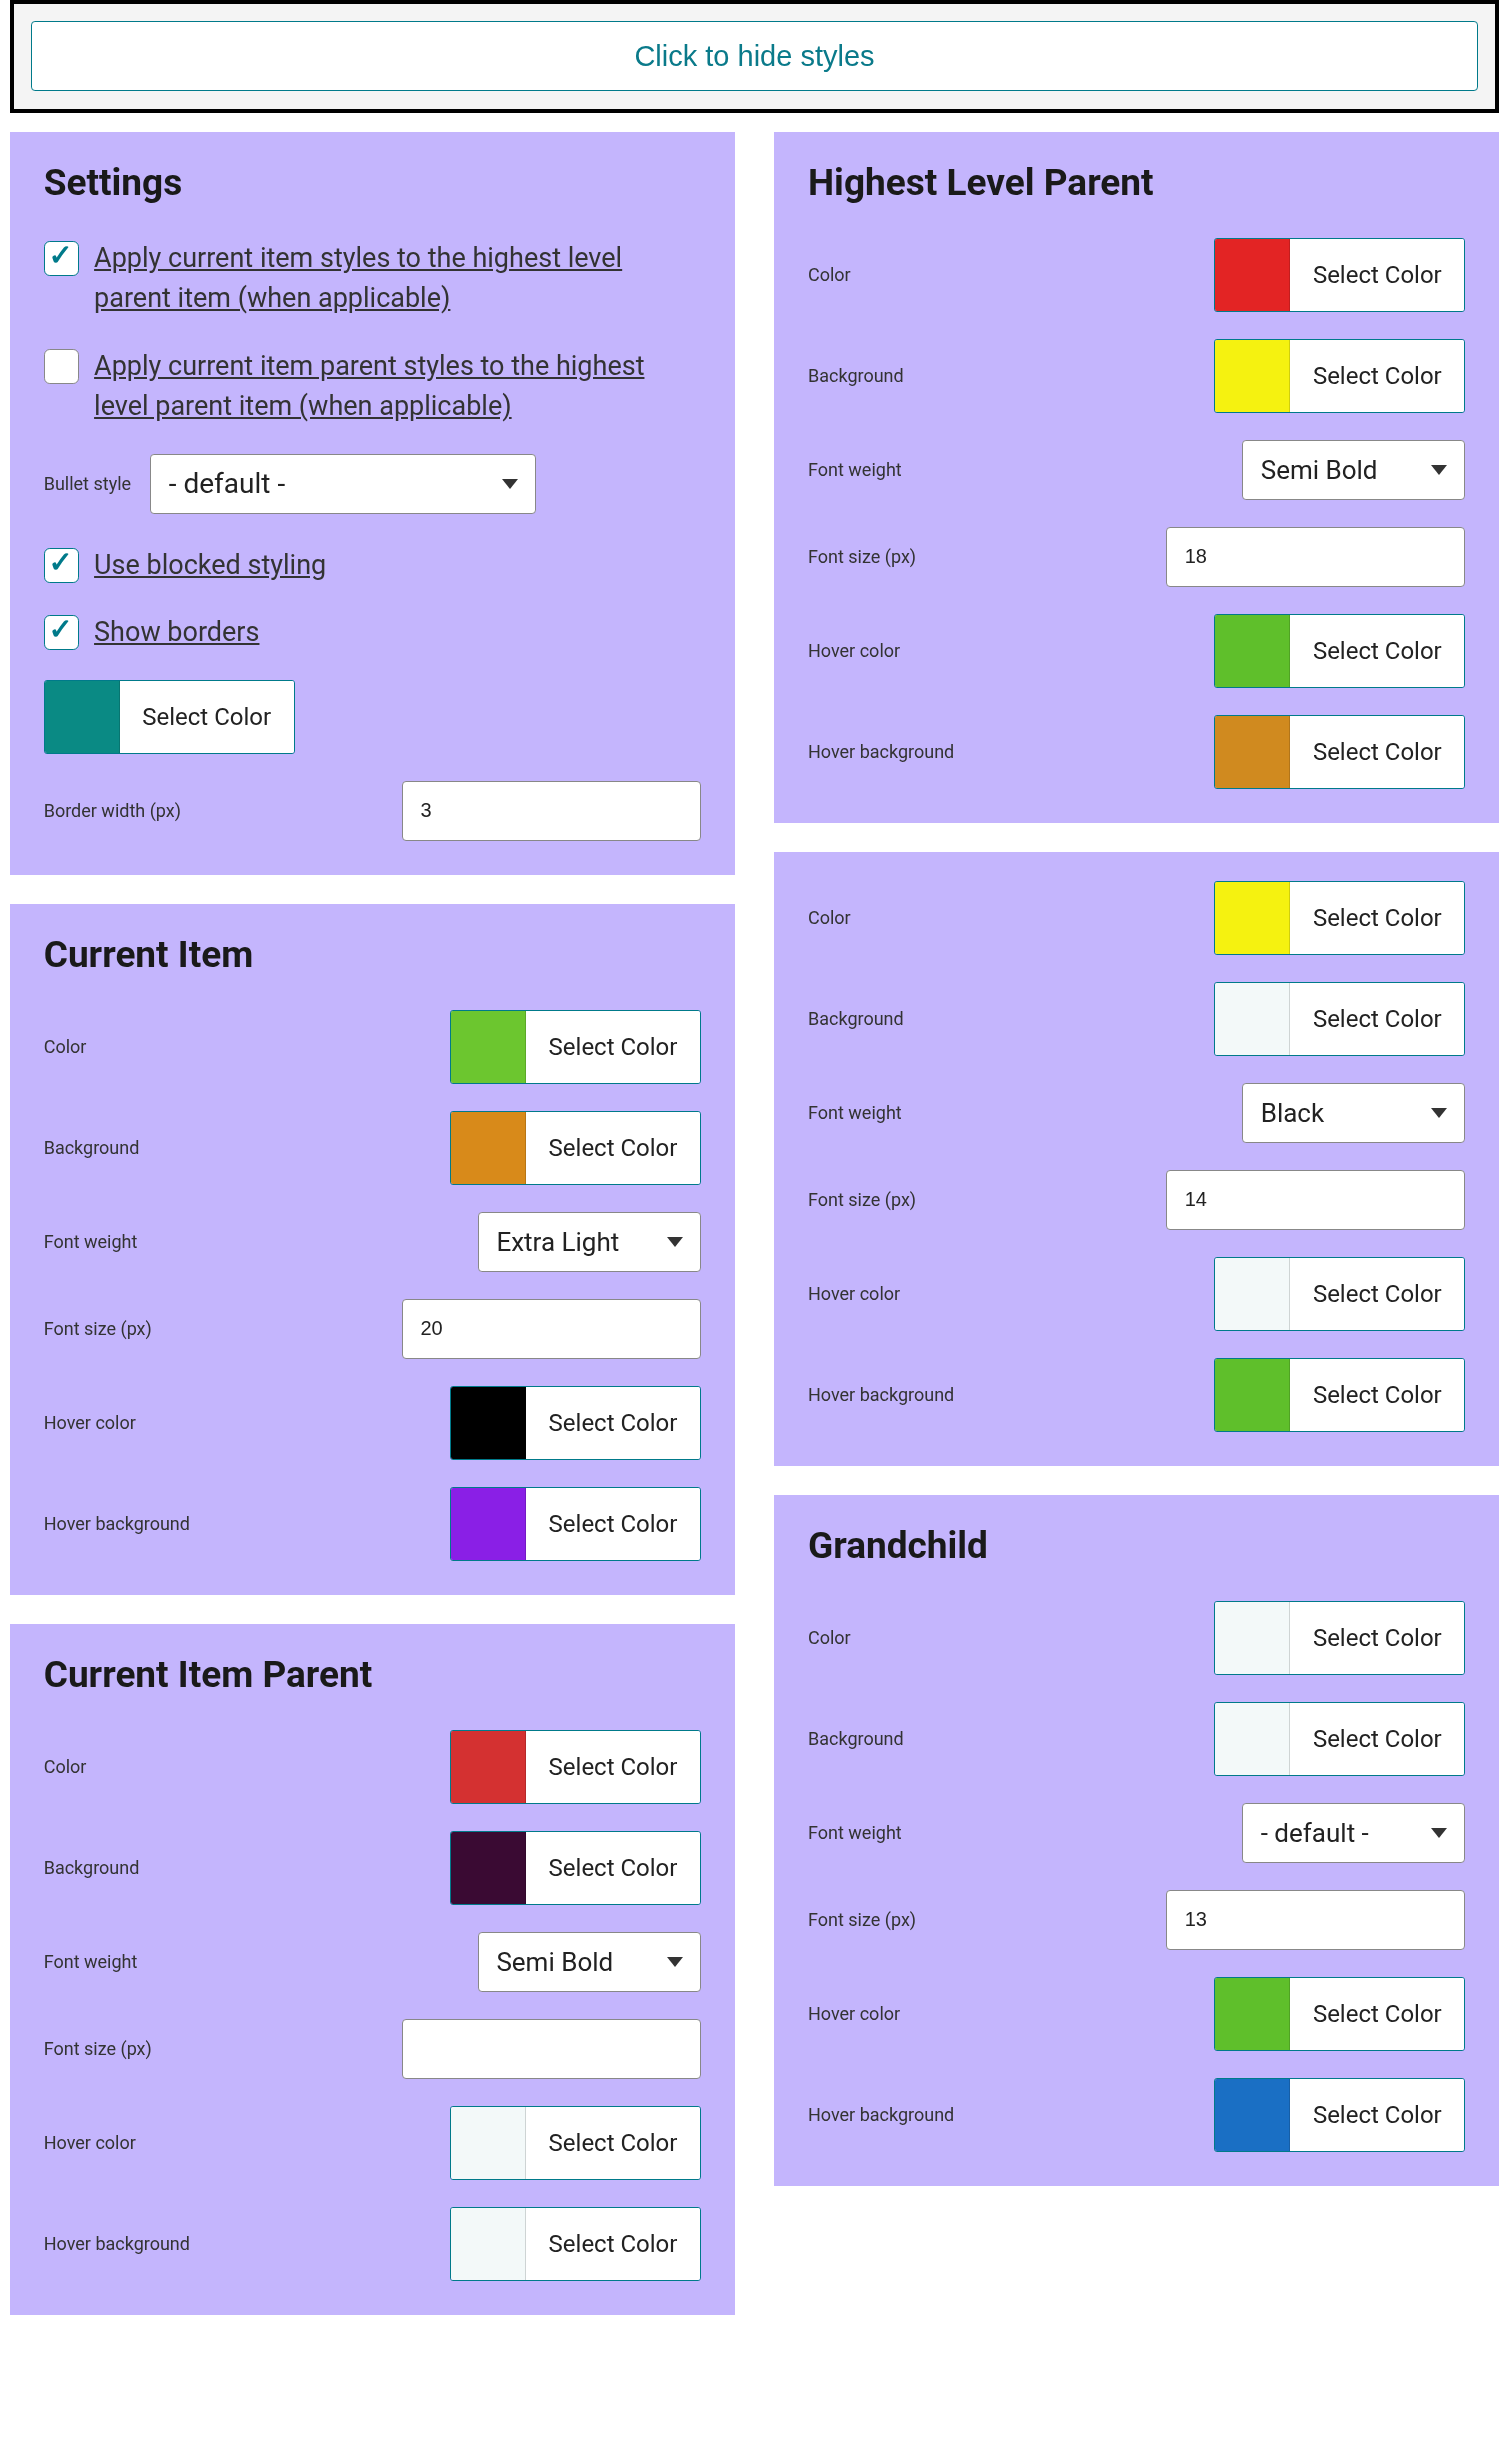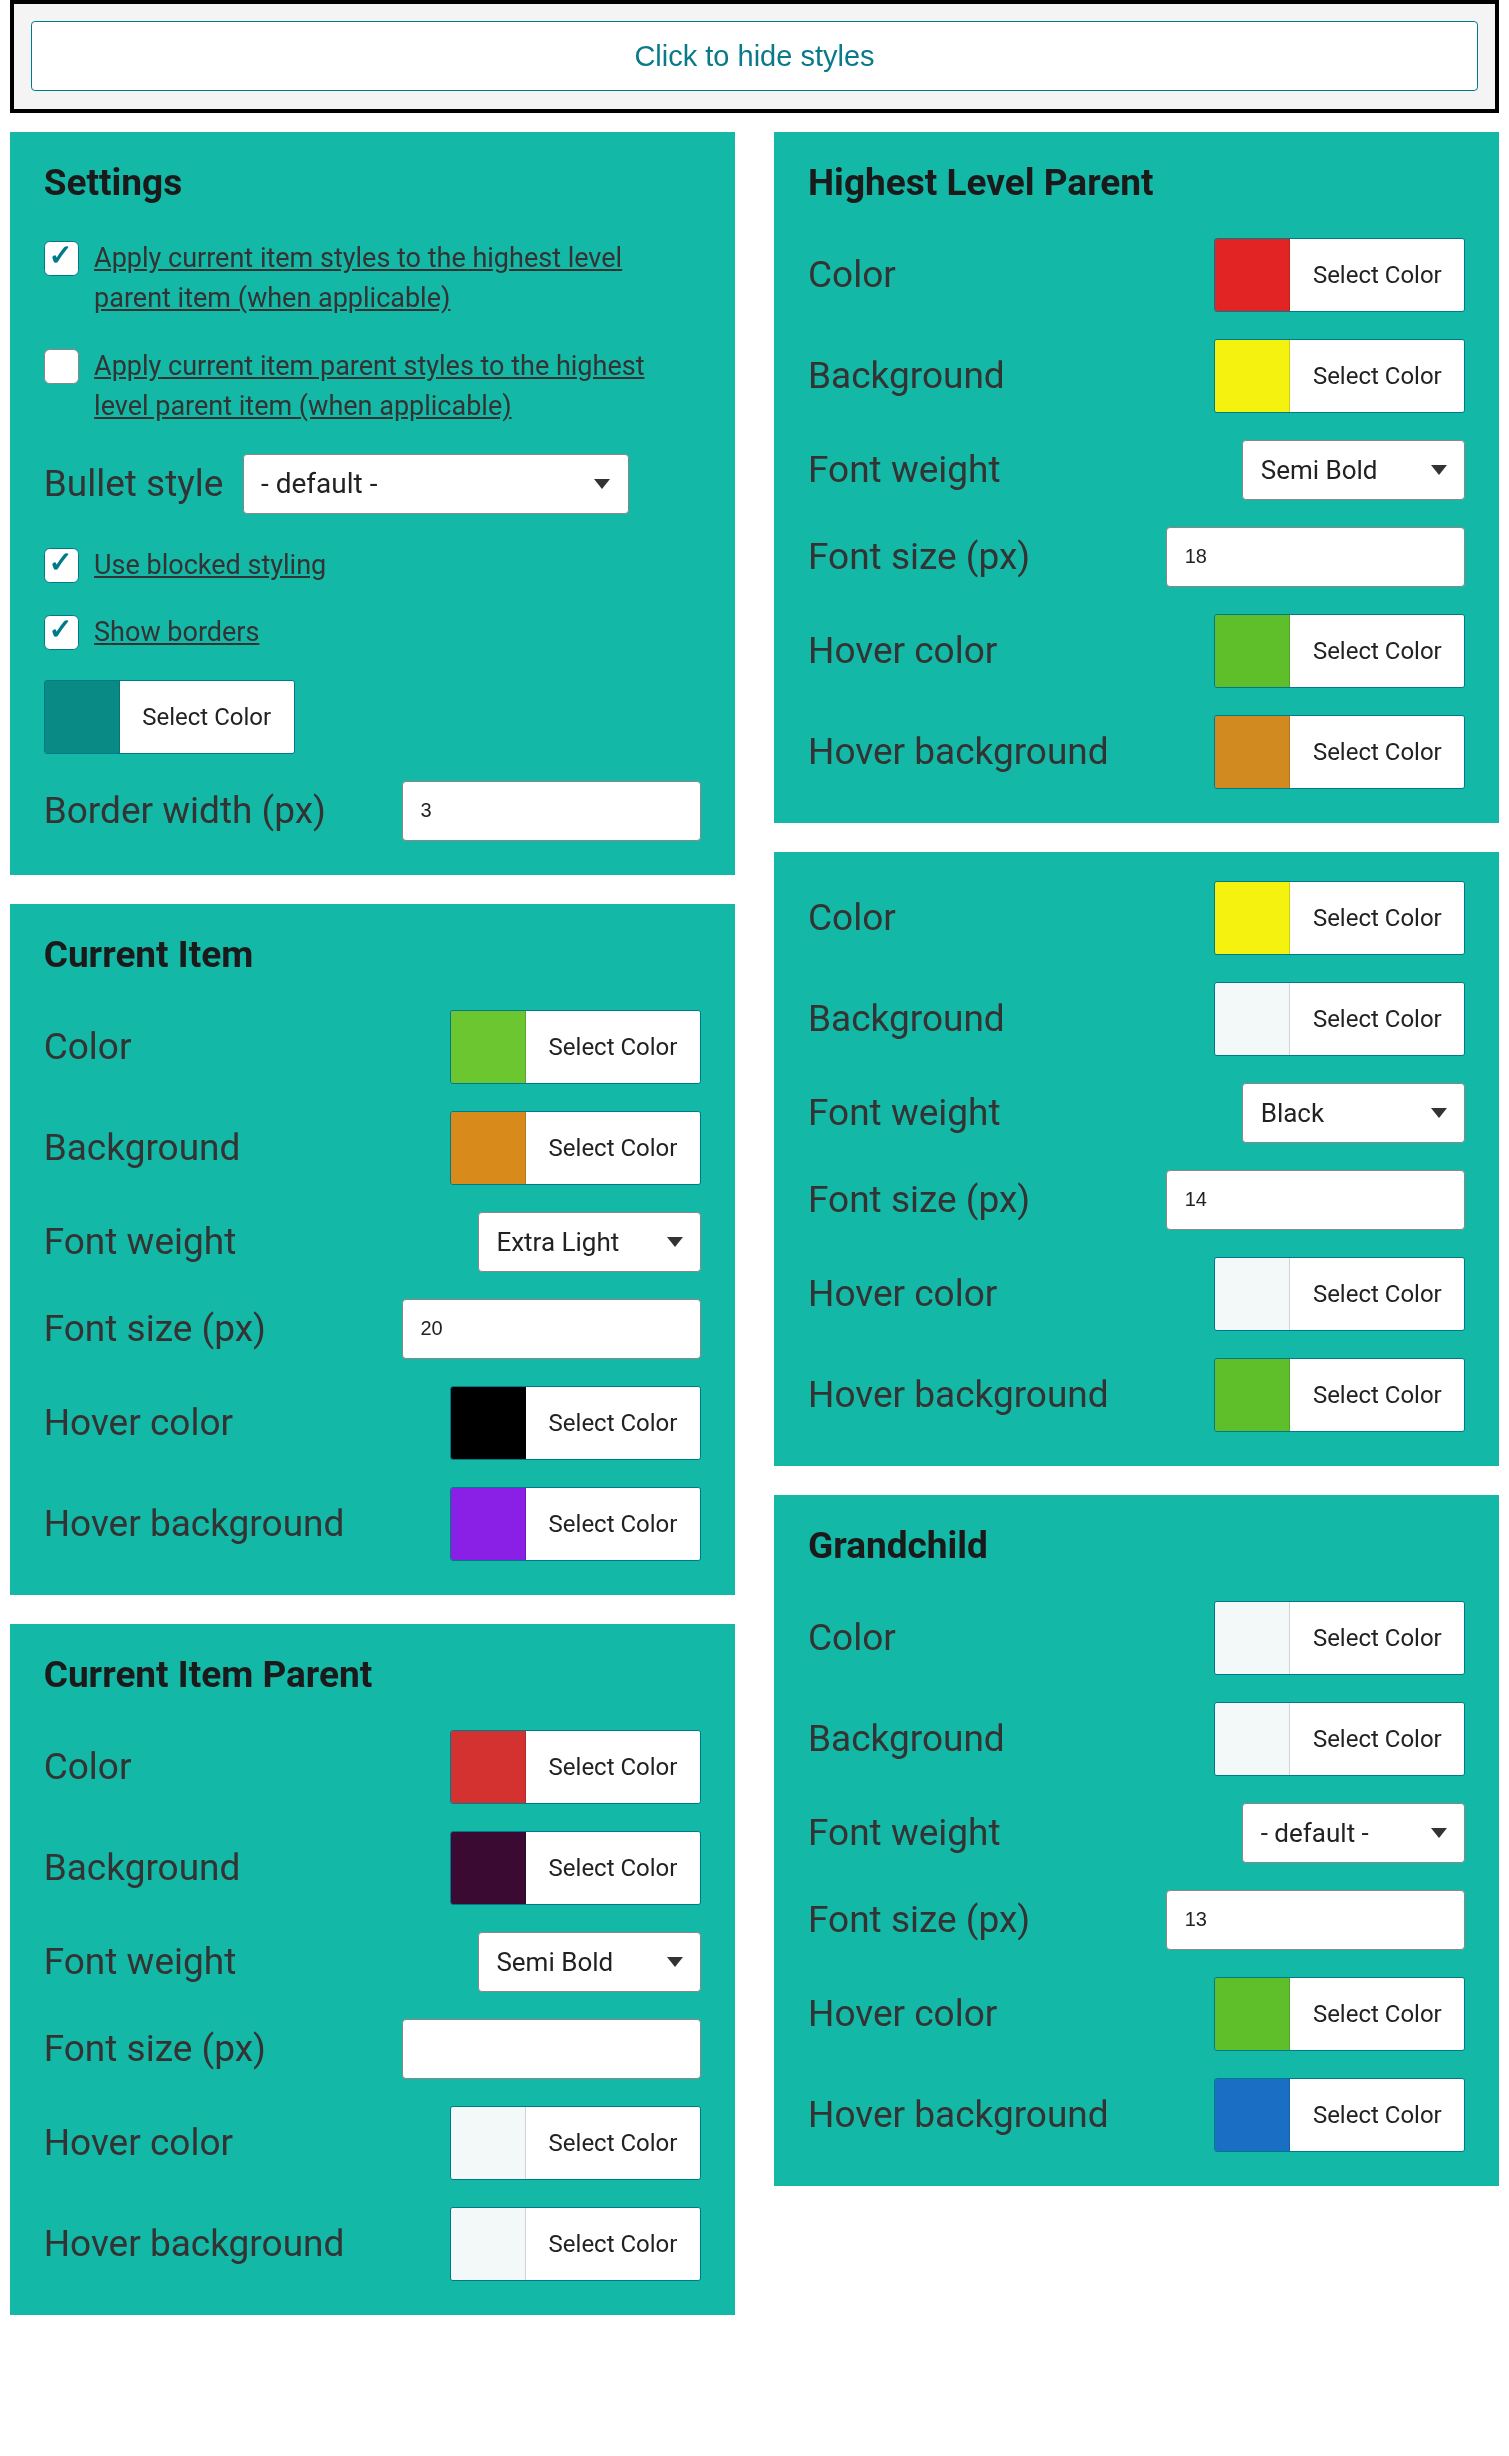--- a/index.html
+++ b/index.html
@@ -25,38 +25,38 @@
     cursor: pointer;
     border-radius: 3.9px;
   }
   .columns {
     display: flex;
     gap: 39px;
     padding: 0 9.7px;
   }
   .col { flex: 1; display: flex; flex-direction: column; gap: 29px; }
   .panel {
-    background: #14b8a6;
+    background: #c4b5fd;
     padding: 29px 34px 34px 34px;
   }
   .panel h2 {
     font-size: 37px;
     font-weight: 700;
     color: #1a1a1a;
     margin-bottom: 34px;
   }
   .row {
     display: flex;
     align-items: center;
     margin-bottom: 27px;
   }
   .row:last-child { margin-bottom: 0; }
   .row-label {
     flex: 1;
-    font-size: 37px;
+    font-size: 18px;
     color: #333;
     line-height: 1.4;
   }
   .checkbox-row {
     display: flex;
     align-items: flex-start;
     gap: 15.4px;
     margin-bottom: 27px;
   }
   .checkbox-row .cb-label {

